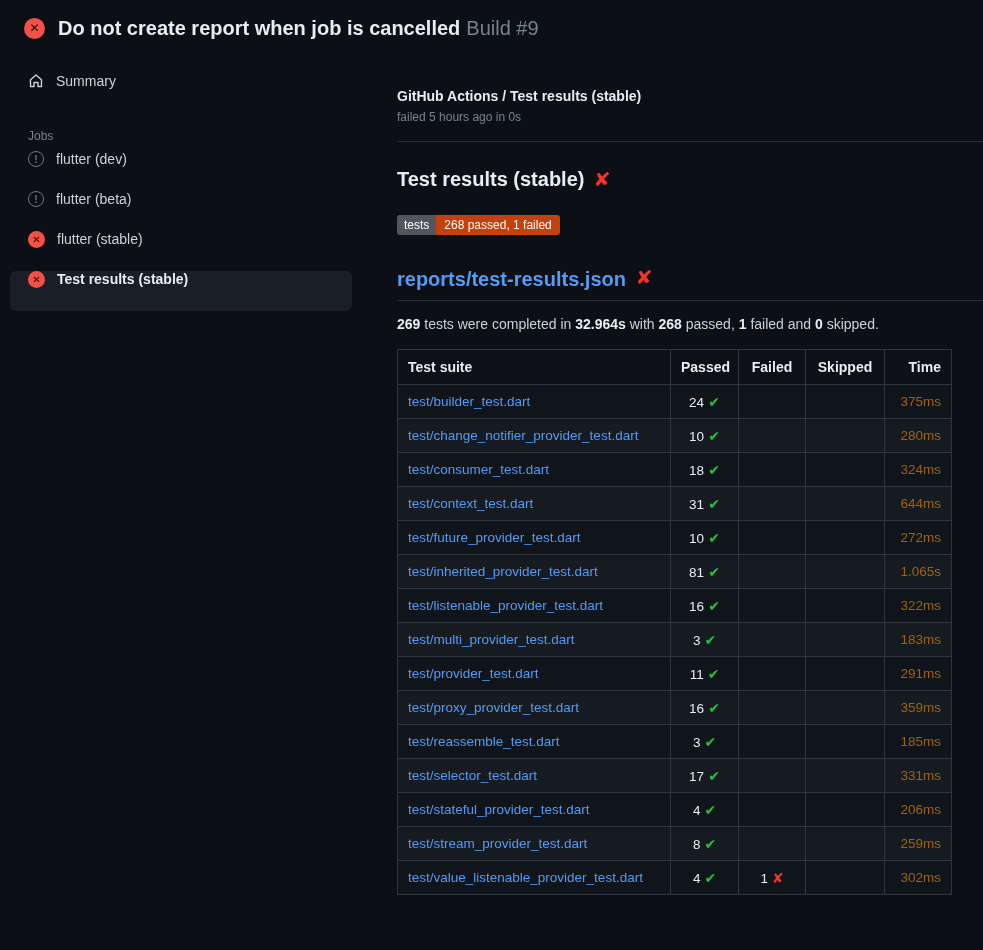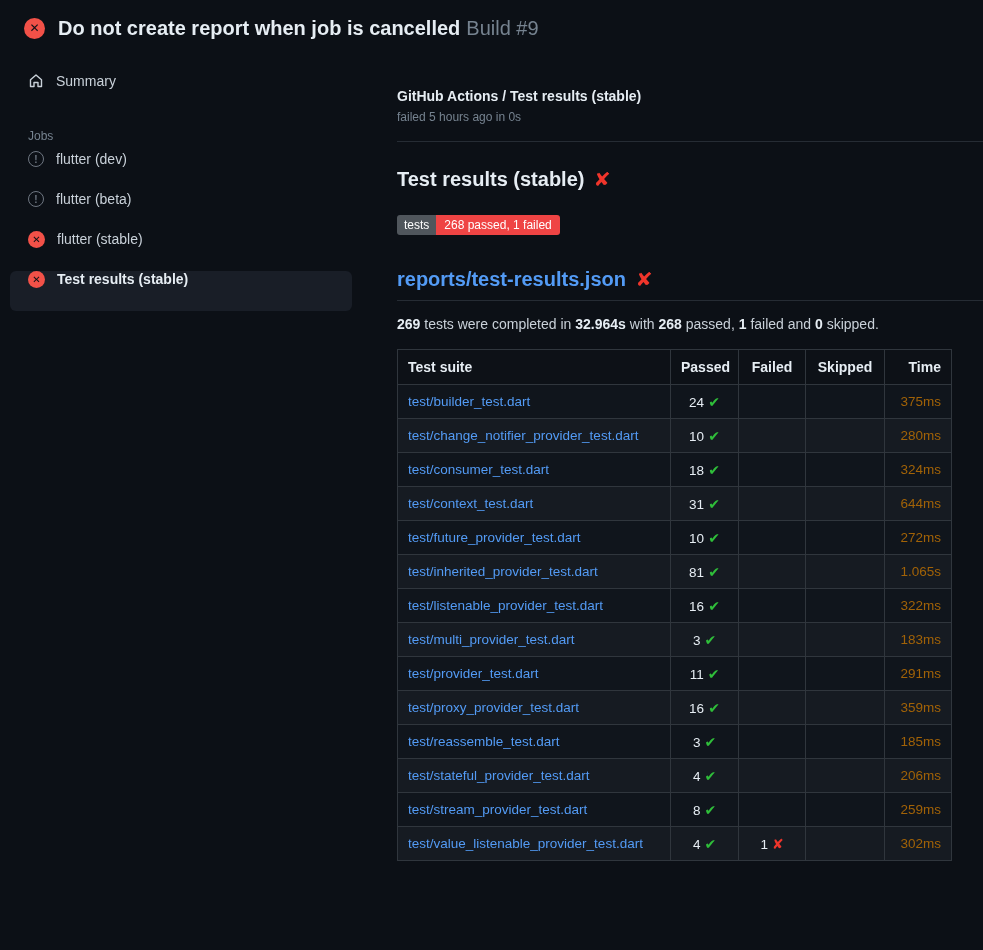--- a/index.html
+++ b/index.html
@@ -93,29 +93,28 @@
 
   .badge {
     display: inline-flex;
     margin-top: 24px;
     font-size: 12px;
     border-radius: 3px;
     overflow: hidden;
     line-height: 20px;
   }
   .badge-label { background: #50565c; color: #fff; padding: 0 7px; }
-  .badge-value { background: #ef4444; color: #fff; padding: 0 8px; }
+  .badge-value { background: #c2410c; color: #fff; padding: 0 8px; }
 
   .report-title {
     margin-top: 33px;
     font-size: 20px;
     font-weight: 700;
     color: #539bf5;
     display: flex;
-    align-items: center;
     gap: 10px;
   }
   .report-title .title-link { cursor: pointer; }
   .rule2 { border: none; border-top: 1px solid #262c34; margin-top: 9px; }
 
   .summary-line { margin-top: 15px; font-size: 14px; color: #c9d1d9; }
   .summary-line b { color: #e6edf3; }
 
   
   table.results {
@@ -302,20 +301,27 @@
             <td class="col-time">359ms</td>
           </tr>
           <tr>
             <td class="col-suite"><a>test/reassemble_test.dart</a></td>
             <td class="col-num"><span class="num">3</span><span class="check-glyph">✔</span></td>
             <td class="col-num"></td>
             <td class="col-num"></td>
             <td class="col-time">185ms</td>
           </tr>
           <tr>
+            <td class="col-suite"><a>test/selector_test.dart</a></td>
+            <td class="col-num"><span class="num">17</span><span class="check-glyph">✔</span></td>
+            <td class="col-num"></td>
+            <td class="col-num"></td>
+            <td class="col-time">331ms</td>
+          </tr>
+          <tr>
             <td class="col-suite"><a>test/stateful_provider_test.dart</a></td>
             <td class="col-num"><span class="num">4</span><span class="check-glyph">✔</span></td>
             <td class="col-num"></td>
             <td class="col-num"></td>
             <td class="col-time">206ms</td>
           </tr>
           <tr>
             <td class="col-suite"><a>test/stream_provider_test.dart</a></td>
             <td class="col-num"><span class="num">8</span><span class="check-glyph">✔</span></td>
             <td class="col-num"></td>

